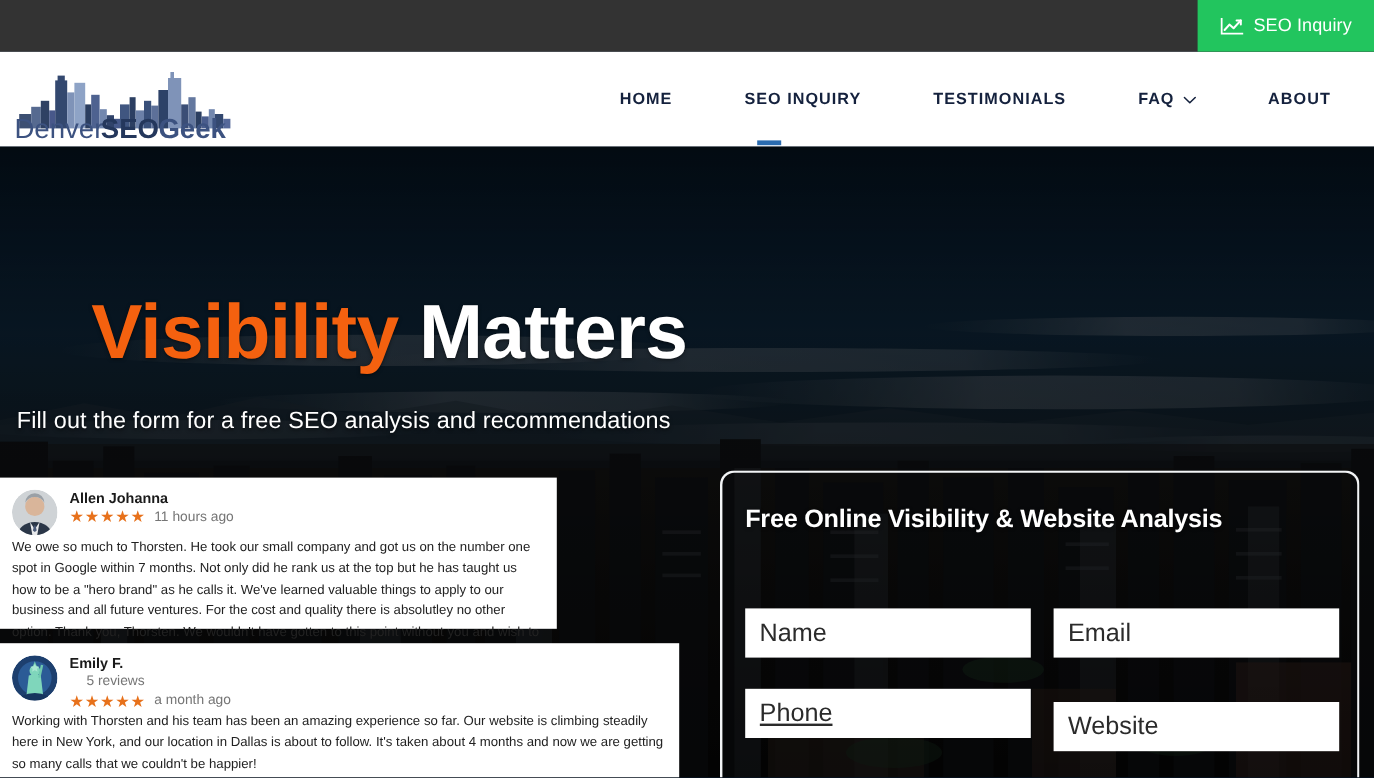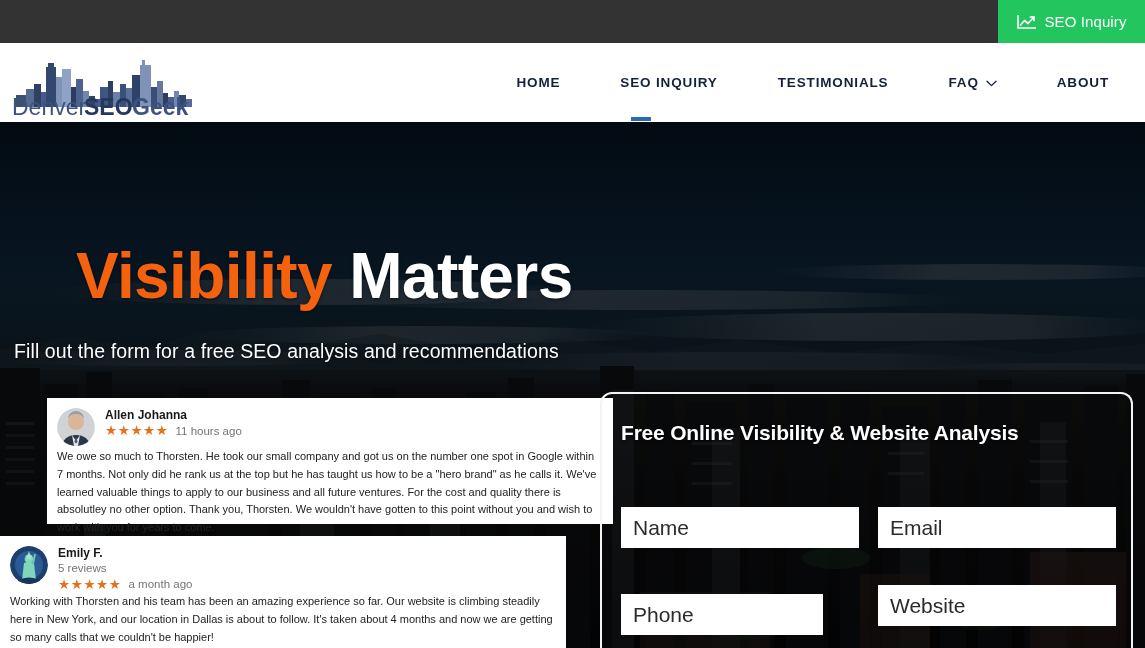--- a/index.html
+++ b/index.html
@@ -72,28 +72,28 @@
     font-size: 19.5px; color: #ffffff; font-weight: 400;
     letter-spacing: .1px; white-space: nowrap;
     text-shadow: 0 1px 3px rgba(0,0,0,.55);
   }
 
   
   .review-card {
     position: absolute; left: 0; background: #ffffff;
     padding: 10px 12px 10px 10px;
   }
-  .review-card.r1 { top: 276px; width: 566px; height: 126px; margin-left: 47px; }
+  .review-card.r1 { top: 276px; width: 464px; height: 126px; }
   .review-card.r2 { top: 414px; width: 566px; height: 120px; }
   .rc-inner { display: flex; gap: 10px; }
   .avatar { width: 38px; height: 38px; border-radius: 50%; overflow: hidden; flex: 0 0 38px; }
   .avatar svg { display:block; width: 38px; height: 38px; }
   .rc-body { flex: 1 1 auto; min-width: 0; }
   .rc-name { font-size: 12px; font-weight: 700; color: #1a1a1a; line-height: 1.25; }
-  .rc-sub { font-size: 11.5px; color: #757575; line-height: 1.35; }
+  .rc-sub { font-size: 11.5px; color: #757575; line-height: 1.35; margin-left: 14px; }
   .rc-meta { display: flex; align-items: center; gap: 7px; margin-top: 1px; }
   .stars { color: #e7711b; font-size: 13.5px; letter-spacing: .6px; line-height: 1; }
   .rc-ago { font-size: 11.5px; color: #757575; }
   .rc-text {
     font-size: 11px; color: #222222; line-height: 1.62; margin-top: 2px;
     margin-left: -48px; width: calc(100% + 48px);
   }
   .r1 .rc-text { margin-left: 0; width: 100%; }
   .rc-text-wide { margin-left: 0 !important; width: 100% !important; }
 
@@ -112,21 +112,21 @@
   }
   .fld {
     position: absolute; background: #ffffff; border: none;
     font-family: "Liberation Sans", sans-serif;
     font-size: 21px; color: #2b2b2b;
     padding: 0 12px; outline: none;
   }
   .fld::placeholder { color: #2b2b2b; opacity: 1; }
   .f-name    { left: 19px;  top: 113px; width: 238px; height: 41px; }
   .f-email   { left: 276px; top: 113px; width: 238px; height: 41px; }
-  .f-phone   { left: 19px;  top: 200px; width: 202px; height: 41px; }
+  .f-phone   { left: 19px;  top: 180px; width: 238px; height: 41px; text-decoration: underline; }
   .f-website { left: 276px; top: 191px; width: 238px; height: 41px; }
 </style>
 </head>
 <body>
 
 <div class="page">
 
   <div class="topbar">
     <div class="topbar-cta">
       <span class="chart-ic">

